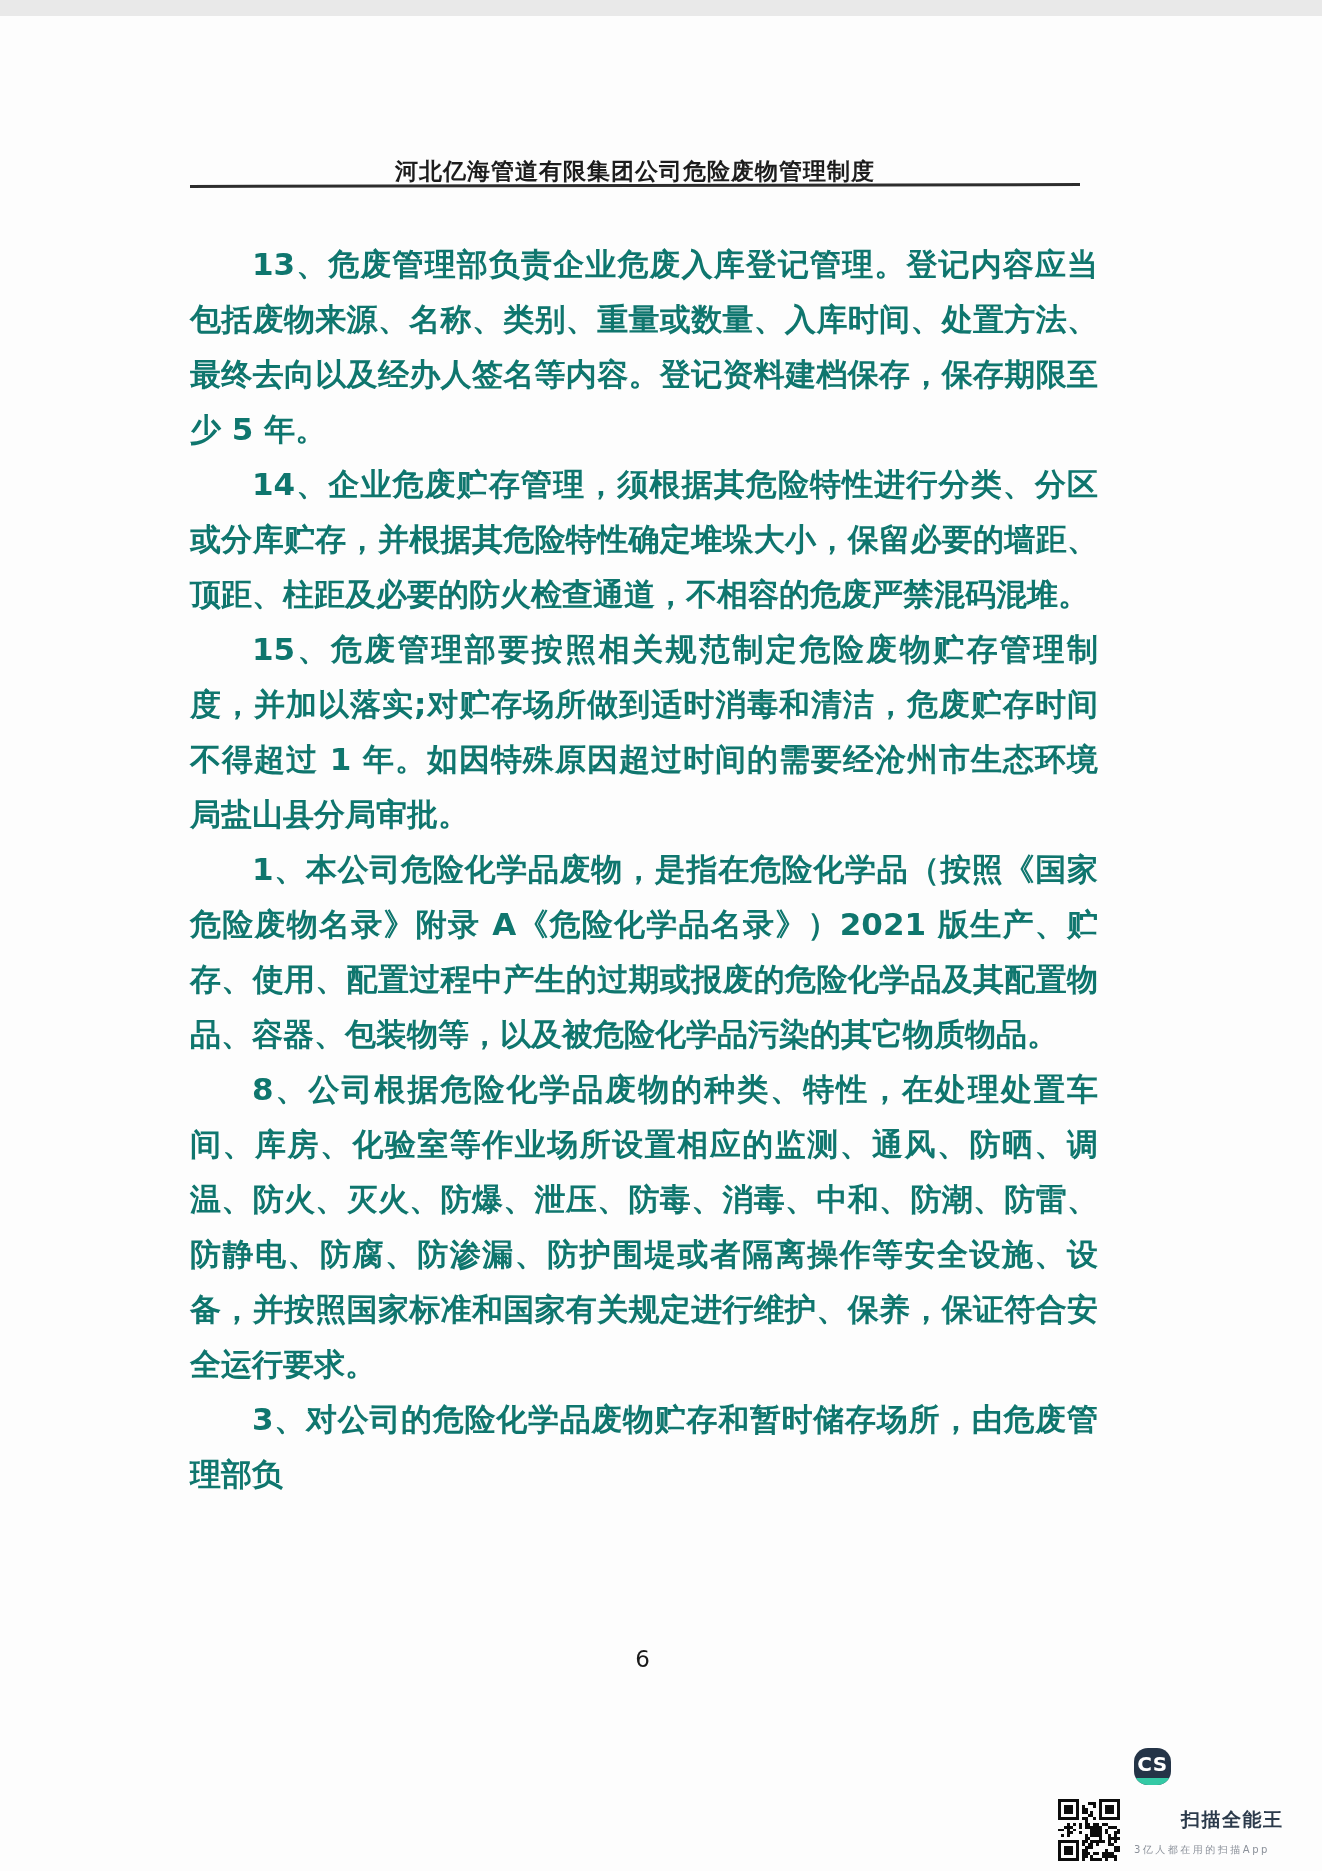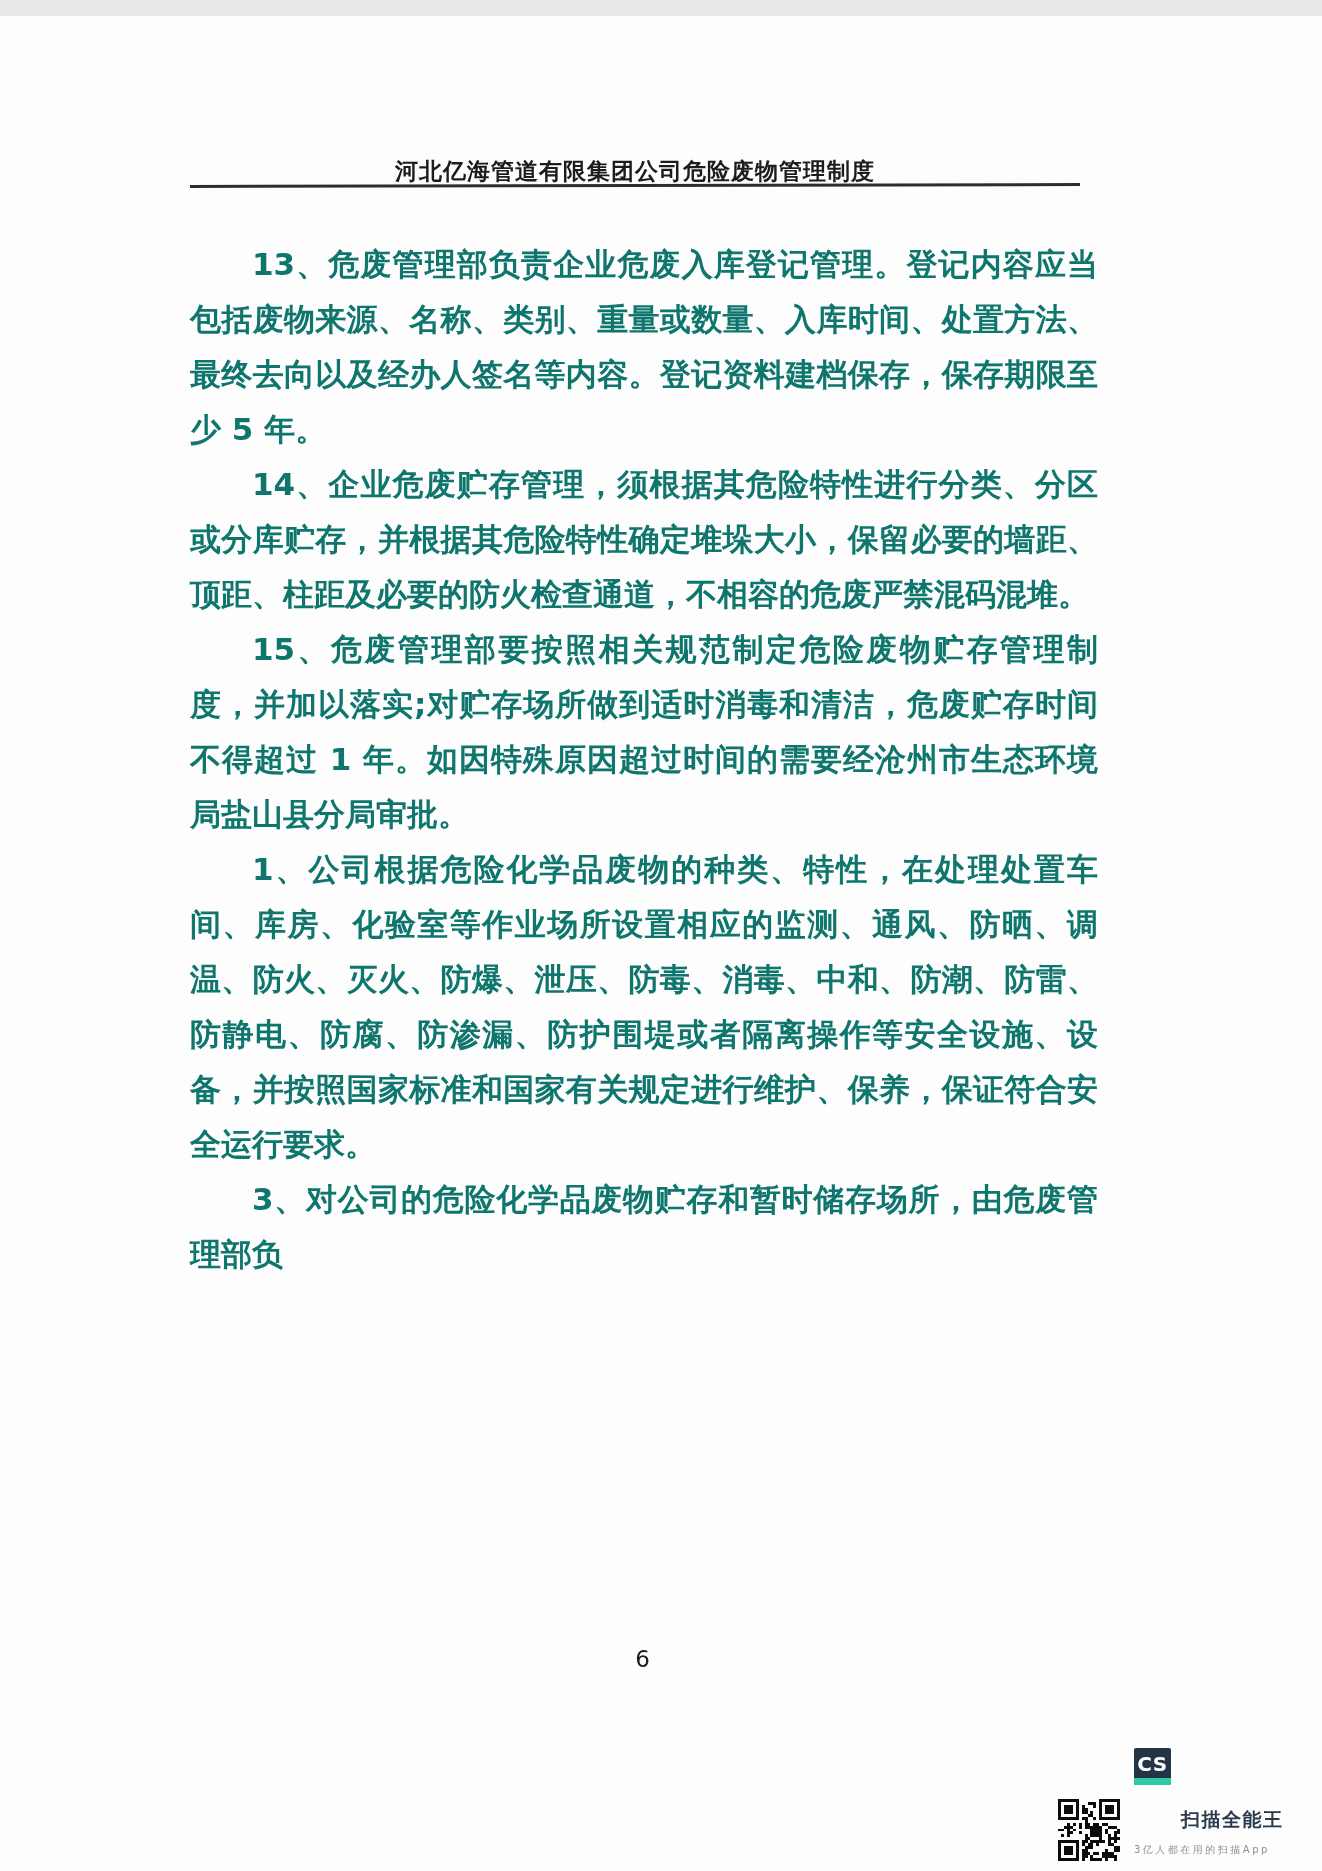--- a/index.html
+++ b/index.html
@@ -47,21 +47,21 @@
     text-align:center;
     font-size:23px;font-weight:500;color:#1a1a1a;
   }
   
   .qr{
     position:absolute;left:1058px;top:1783px;width:62px;height:62px;
   }
   .qr svg{display:block;width:62px;height:62px;}
   .cs-logo{
     position:absolute;left:1134px;top:1732px;width:37px;height:37px;
-    border-radius:2px;background:#243447;overflow:hidden;
+    border-radius:14px;background:#243447;overflow:hidden;
   }
   .cs-logo .monogram{
     position:absolute;top:1px;left:0;width:100%;height:30px;
     display:flex;align-items:center;justify-content:center;
     color:#ffffff;font-size:20px;font-weight:700;letter-spacing:0.5px;
   }
   .cs-logo .band{
     position:absolute;bottom:0;left:0;width:100%;height:7px;
     background:#34c9a5;
   }
@@ -81,21 +81,22 @@
 
 <div class="page">
 
   <div class="header-title">河北亿海管道有限集团公司危险废物管理制度</div>
   <div class="header-rule"></div>
 
   <div class="doc-body">
     <p>13、危废管理部负责企业危废入库登记管理。登记内容应当包括废物来源、名称、类别、重量或数量、入库时间、处置方法、最终去向以及经办人签名等内容。登记资料建档保存，保存期限至少 5 年。</p>
     <p>14、企业危废贮存管理，须根据其危险特性进行分类、分区或分库贮存，并根据其危险特性确定堆垛大小，保留必要的墙距、顶距、柱距及必要的防火检查通道，不相容的危废严禁混码混堆。</p>
     <p>15、危废管理部要按照相关规范制定危险废物贮存管理制度，并加以落实;对贮存场所做到适时消毒和清洁，危废贮存时间不得超过 1 年。如因特殊原因超过时间的需要经沧州市生态环境局盐山县分局审批。</p>
-    <p>1、公司根据危险化学品废物的种类、特性，在处理处置车间、库房、化验室等作业场所设置相应的监测、通风、防晒、调温、防火、灭火、防爆、泄压、防毒、消毒、中和、防潮、防雷、防静电、防腐、防渗漏、防护围堤或者隔离操作等安全设施、设备，并按照国家标准和国家有关规定进行维护、保养，保证符合安全运行要求。</p>
+    <p>1、本公司危险化学品废物，是指在危险化学品（按照《国家危险废物名录》附录 A《危险化学品名录》）2021 版生产、贮存、使用、配置过程中产生的过期或报废的危险化学品及其配置物品、容器、包装物等，以及被危险化学品污染的其它物质物品。</p>
+    <p>8、公司根据危险化学品废物的种类、特性，在处理处置车间、库房、化验室等作业场所设置相应的监测、通风、防晒、调温、防火、灭火、防爆、泄压、防毒、消毒、中和、防潮、防雷、防静电、防腐、防渗漏、防护围堤或者隔离操作等安全设施、设备，并按照国家标准和国家有关规定进行维护、保养，保证符合安全运行要求。</p>
     <p>3、对公司的危险化学品废物贮存和暂时储存场所，由危废管理部负</p>
   </div>
 
   <div class="page-number">6</div>
 
   <div class="qr">
     <svg id="qr-svg" viewBox="0 0 21 21" shape-rendering="crispEdges" aria-hidden="true">
         <rect x="10" y="1" width="1" height="1" fill="#0c0c0c"></rect>
         <rect x="11" y="1" width="1" height="1" fill="#0c0c0c"></rect>
         <rect x="12" y="1" width="1" height="1" fill="#0c0c0c"></rect>

